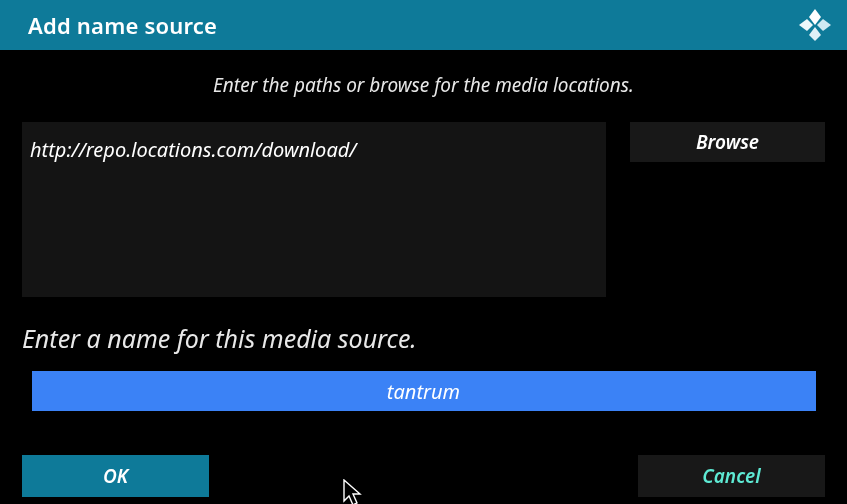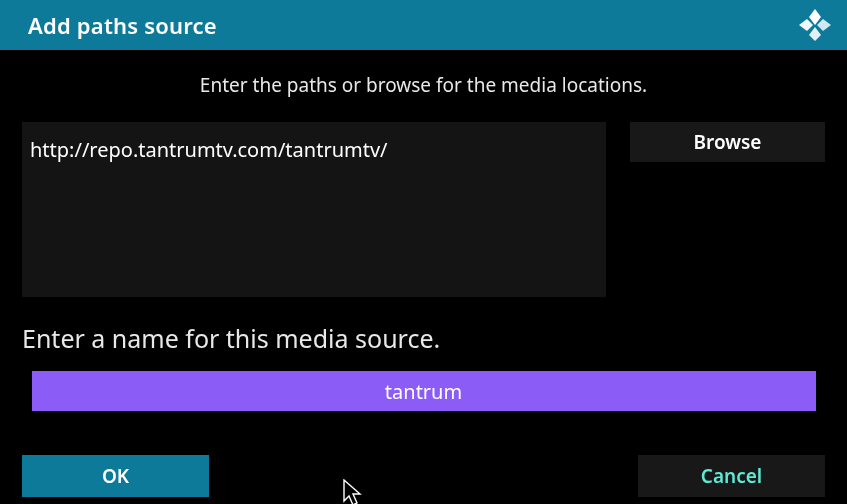--- a/index.html
+++ b/index.html
@@ -26,20 +26,21 @@
   .logo {
     width: 36px;
     height: 36px;
     display: flex;
     align-items: center;
     justify-content: center;
   }
   .logo svg { display: block; }
   .content {
     padding: 22px 22px 8px 22px;
+    font-style: italic;
   }
   .instruction {
     text-align: center;
     font-size: 19px;
     color: #e8e8e8;
     margin-bottom: 24px;
   }
   .row1 {
     display: flex;
     gap: 24px;
@@ -79,21 +80,21 @@
   .btn.disabled {
     color: #5a5a5a;
     cursor: default;
   }
   .name-label {
     font-size: 25px;
     color: #e8e8e8;
     margin-bottom: 16px;
   }
   .name-input {
-    background: #8b5cf6;
+    background: #3b82f6;
     height: 40px;
     width: 784px;
     margin: 0 auto 44px auto;
     display: flex;
     align-items: center;
     justify-content: center;
     color: #fff;
     font-size: 20px;
   }
   .footer-buttons {
@@ -125,39 +126,39 @@
     left: 343px;
     top: 479px;
     pointer-events: none;
   }
   .cursor svg { display: block; }
 </style>
 </head>
 <body>
 
 <div class="header">
-  <div class="header-title">Add paths source</div>
+  <div class="header-title">Add name source</div>
   <div class="logo">
     <svg width="36" height="36" viewBox="0 0 36 36">
       <g fill="#ffffff">
         <polygon points="18,2 24,10 18,18 12,10"></polygon>
         <polygon points="26,12 34,18 26,24 20,18" fill="#cfe9f2"></polygon>
         <polygon points="18,20 24,28 18,34 12,28" fill="#dff1f7"></polygon>
         <polygon points="10,12 16,18 10,24 2,18" fill="#eef8fb"></polygon>
       </g>
     </svg>
   </div>
 </div>
 
 <div class="content">
   <div class="instruction">Enter the paths or browse for the media locations.</div>
 
   <div class="row1">
     <div class="paths-box">
-      <div class="path-item">http://repo.tantrumtv.com/tantrumtv/</div>
+      <div class="path-item">http://repo.locations.com/download/</div>
     </div>
     <div class="side-buttons">
       <div class="btn">Browse</div>
     </div>
   </div>
 
   <div class="name-label">Enter a name for this media source.</div>
 
   <div class="name-input">
     <span>tantrum</span>

